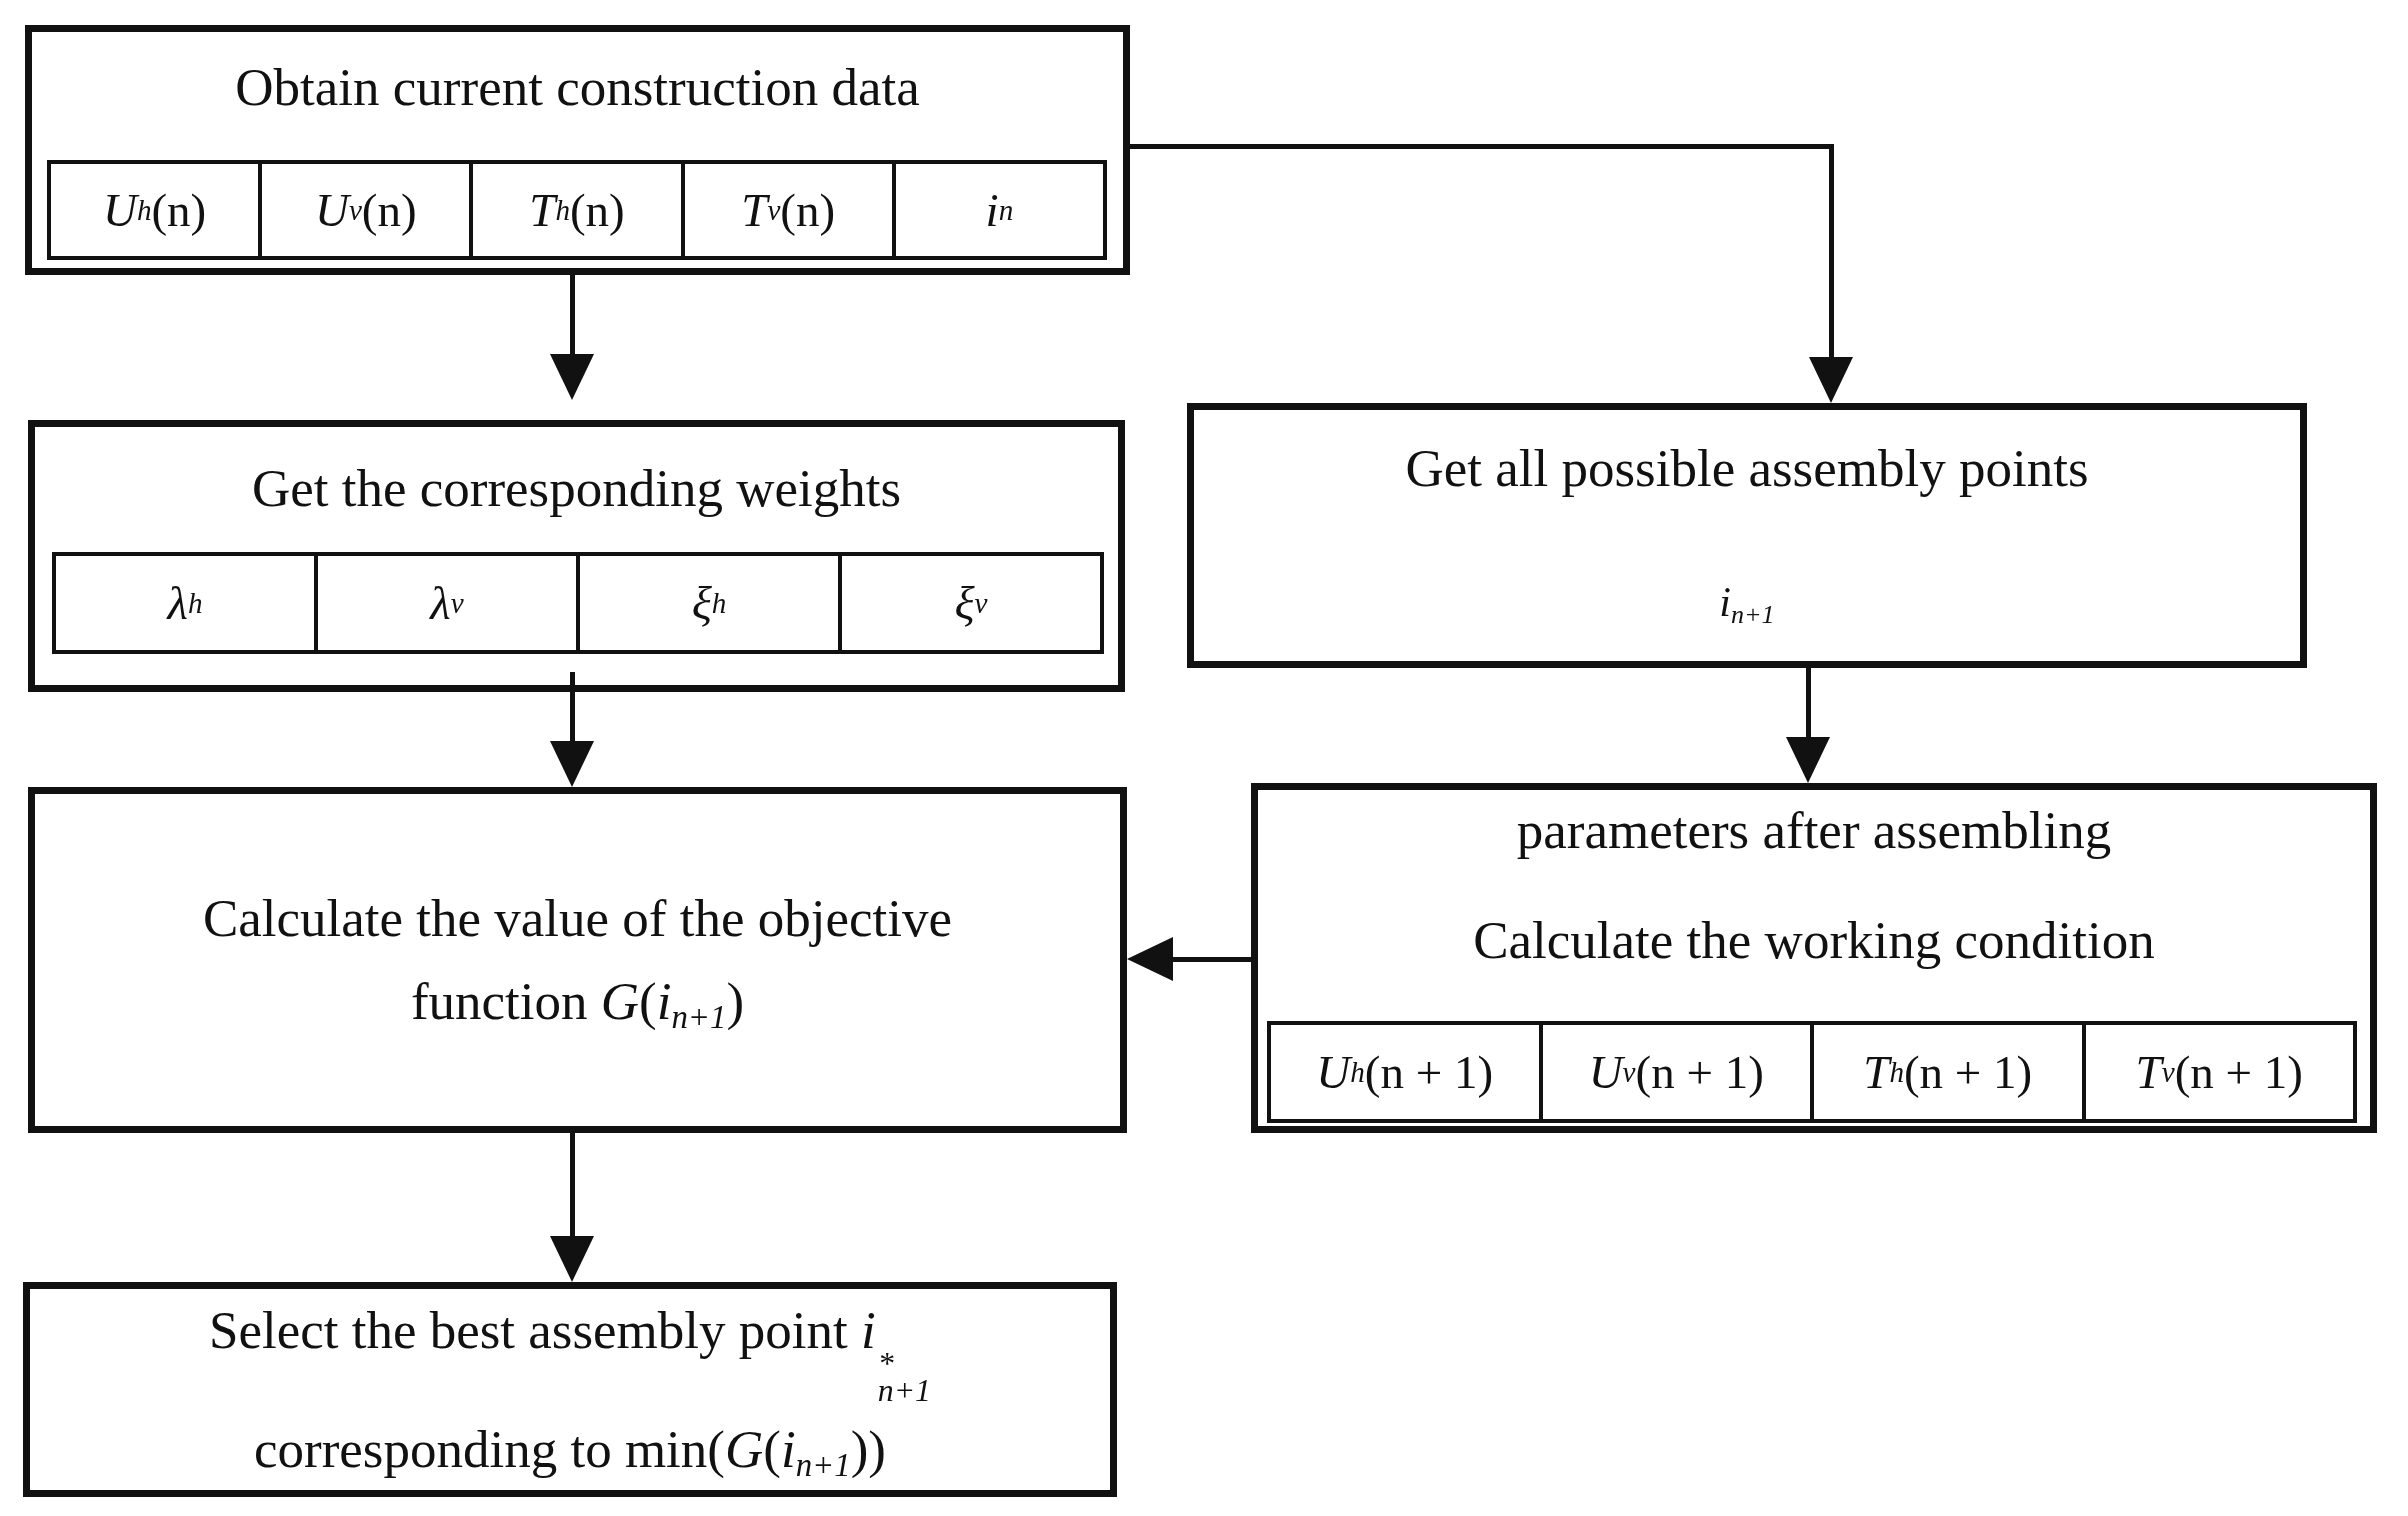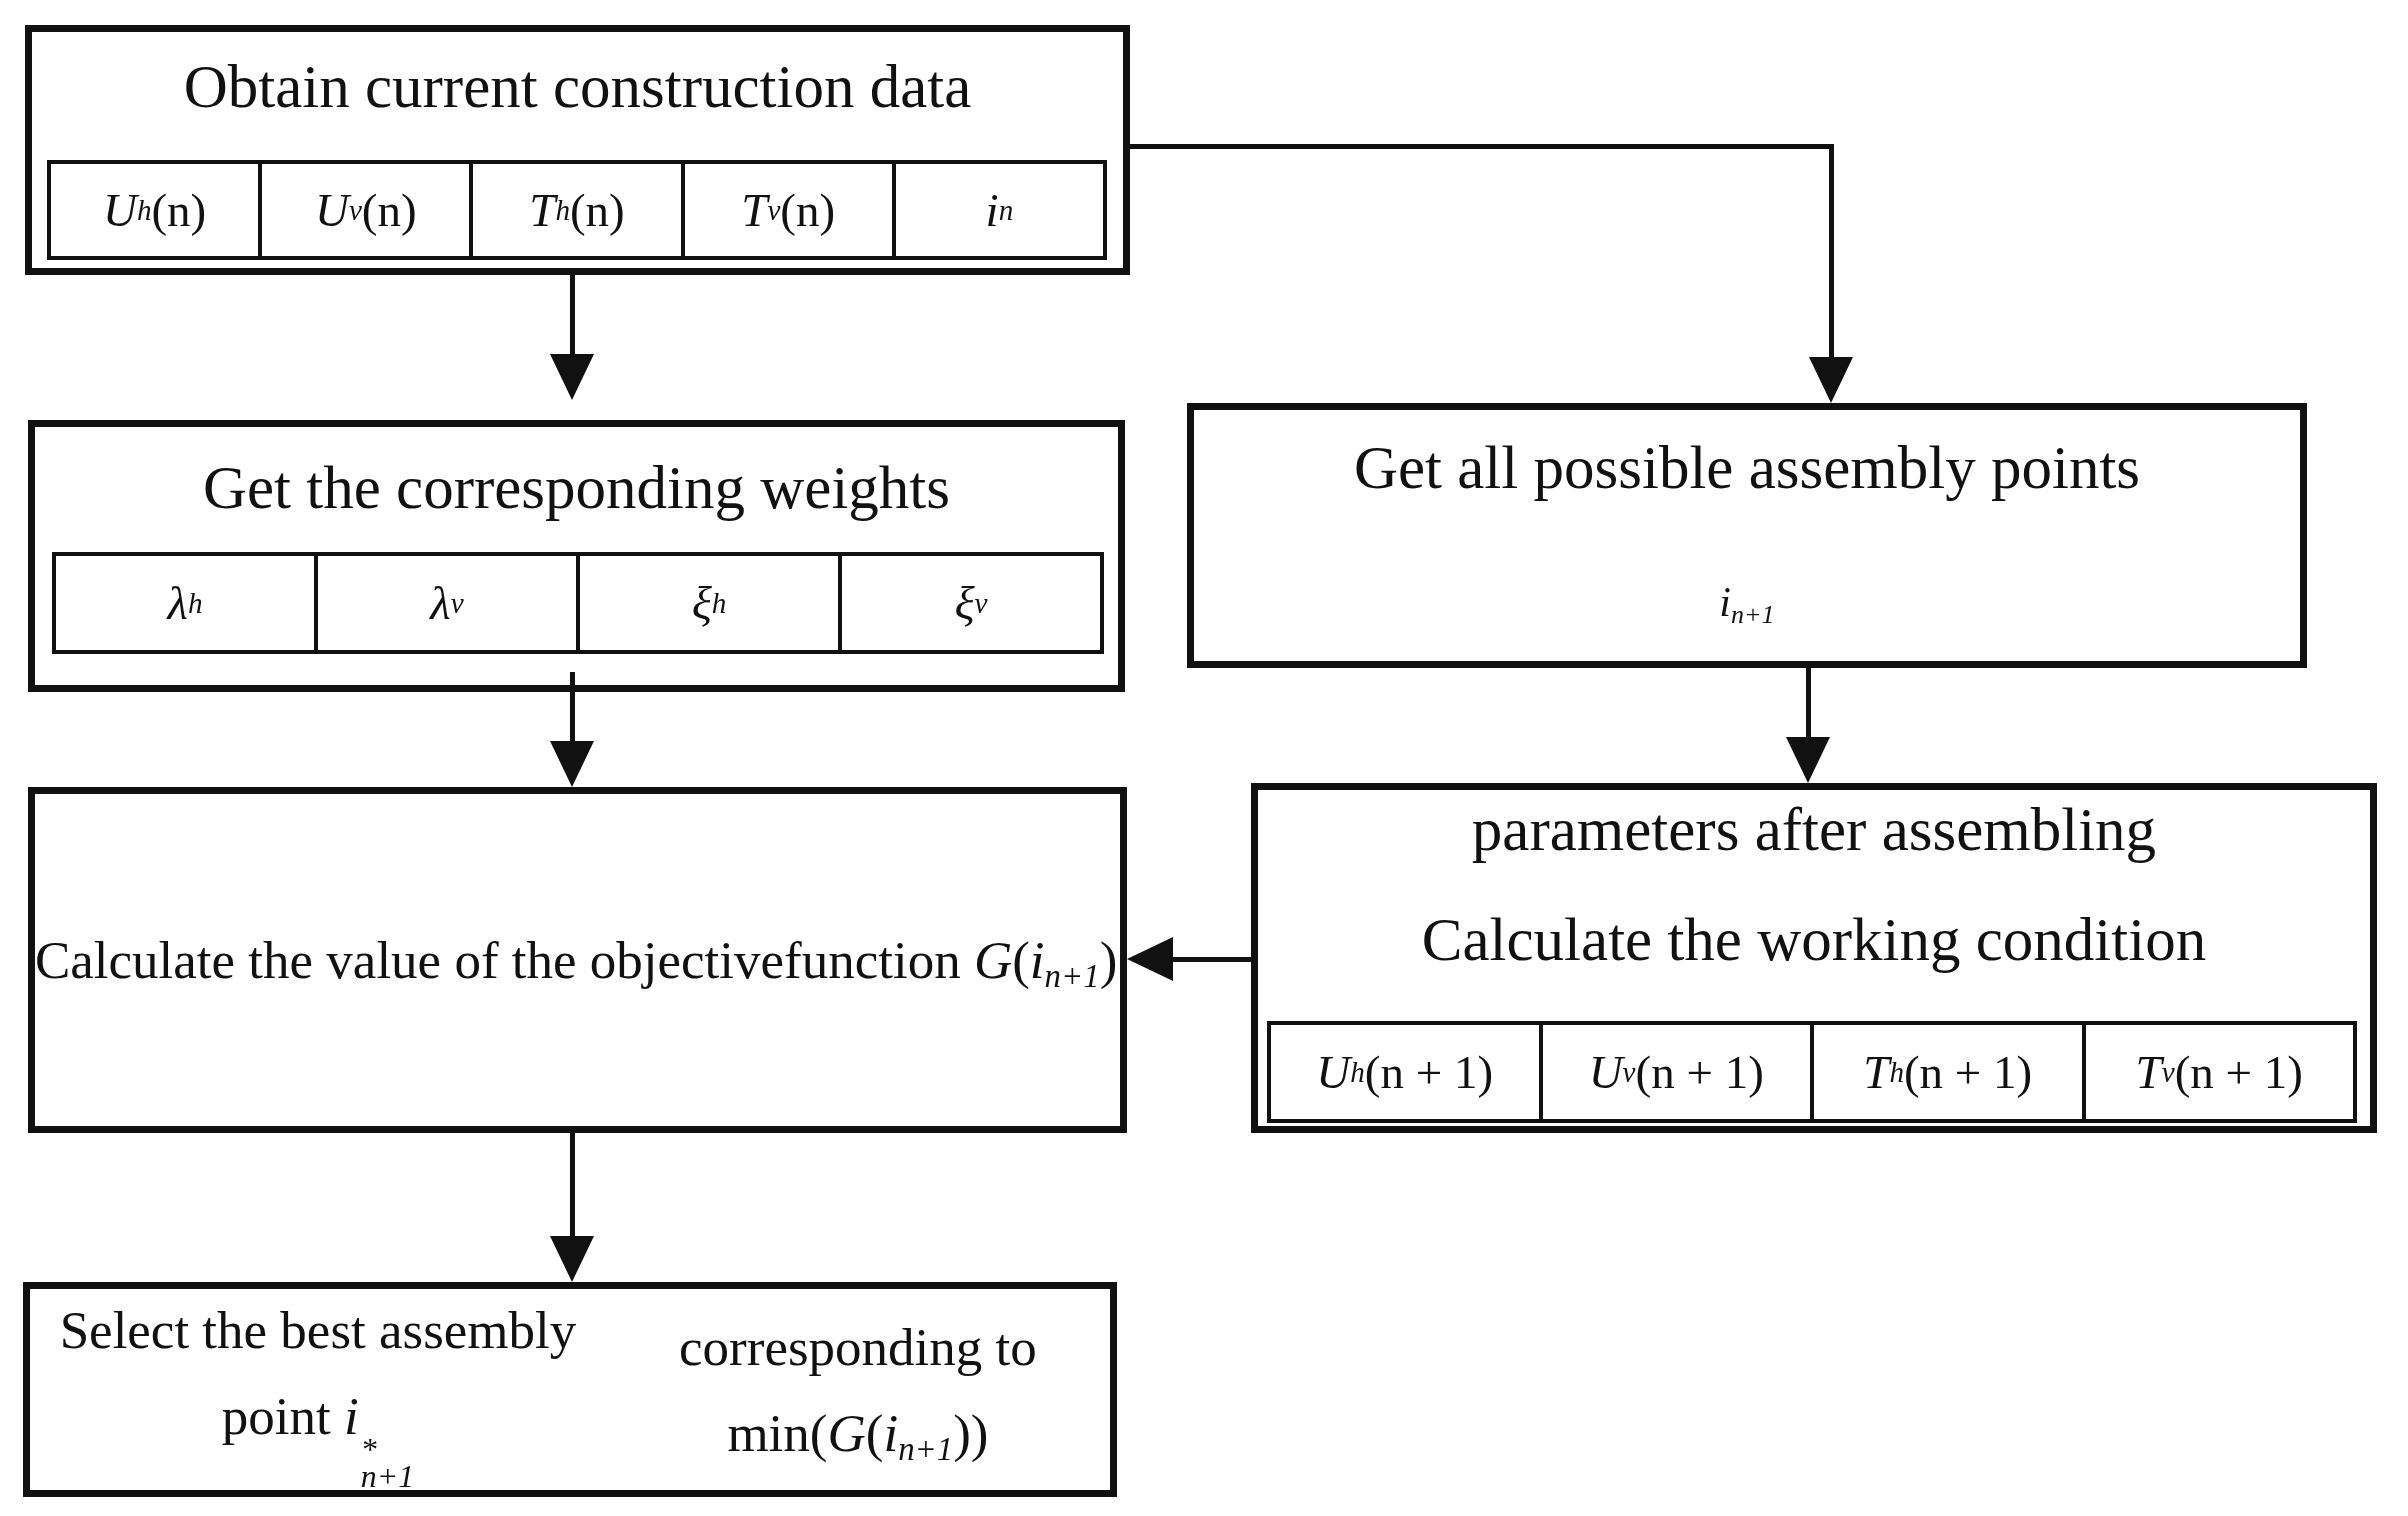--- a/index.html
+++ b/index.html
@@ -13,26 +13,27 @@
   }
   .box{
     position:absolute;
     border:7px solid #111111;
     background:#ffffff;
     box-sizing:border-box;
   }
   .box-title{
     width:100%;
     text-align:center;
-    font-size:61px;
+    font-size:53px;
     line-height:66px;
   }
   .two-line-center{
     display:flex;
-    flex-direction:row;
+    flex-direction:column;
+    justify-content:center;
     align-items:center;
     text-align:center;
     font-size:53px;
     line-height:83px;
   }
   .ptable{
     position:absolute;
     display:flex;
     border:4px solid #111111;
     background:#ffffff;

